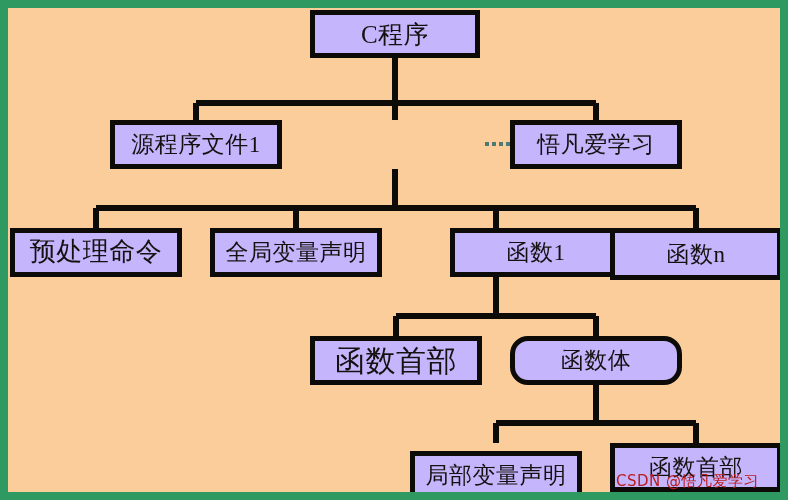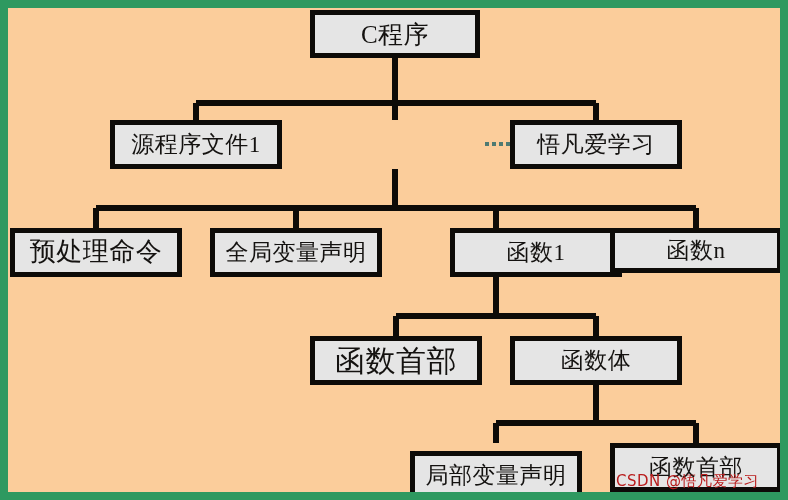--- a/index.html
+++ b/index.html
@@ -28,21 +28,21 @@
     position: absolute;
     left: 0;
     top: 0;
     width: 772px;
     height: 484px;
     pointer-events: none;
   }
   .node {
     position: absolute;
     box-sizing: border-box;
-    background: #e5e5e5;
+    background: #c4b5fd;
     border: 5px solid #0d0b08;
     display: flex;
     align-items: center;
     justify-content: center;
     color: #141210;
     letter-spacing: 0.5px;
     line-height: 1;
     white-space: nowrap;
     z-index: 3;
   }
@@ -124,35 +124,35 @@
 
     <div class="node" style="left:2px; top:220px; width:172px; height:49px; font-size:26px;font-family:Liberation Mono, monospace;">
       <span>预处理命令</span>
     </div>
     <div class="node" style="left:202px; top:220px; width:172px; height:49px; font-size:23px;align-items:center;">
       <span>全局变量声明</span>
     </div>
     <div class="node" style="left:402px; top:220px; width:172px; height:49px; font-size:23px;margin-left:40px;">
       <span>函数1</span>
     </div>
-    <div class="node" style="left:602px; top:220px; width:172px; height:45px; font-size:23px;">
+    <div class="node" style="left:602px; top:220px; width:172px; height:52px; font-size:23px;">
       <span>函数n</span>
     </div>
     <div class="dots" style="left:577px; top:242px;">
       <i></i>
         <i></i>
         <i></i>
         <i></i>
         <i></i>
     </div>
 
     <div class="node" style="left:302px; top:328px; width:172px; height:49px; font-size:30px;">
       <span>函数首部</span>
     </div>
-    <div class="node" style="left:502px; top:328px; width:172px; height:49px; font-size:23px;">
+    <div class="node" style="left:502px; top:328px; width:172px; height:49px; font-size:23px;border-radius:18px;">
       <span>函数体</span>
     </div>
 
     <div class="node" style="left:402px; top:435px; width:172px; height:49px; font-size:23px;margin-top:8px;">
       <span>局部变量声明</span>
     </div>
     <div class="node" style="left:602px; top:435px; width:172px; height:49px; font-size:23px;">
       <span>函数首部</span>
     </div>
 

